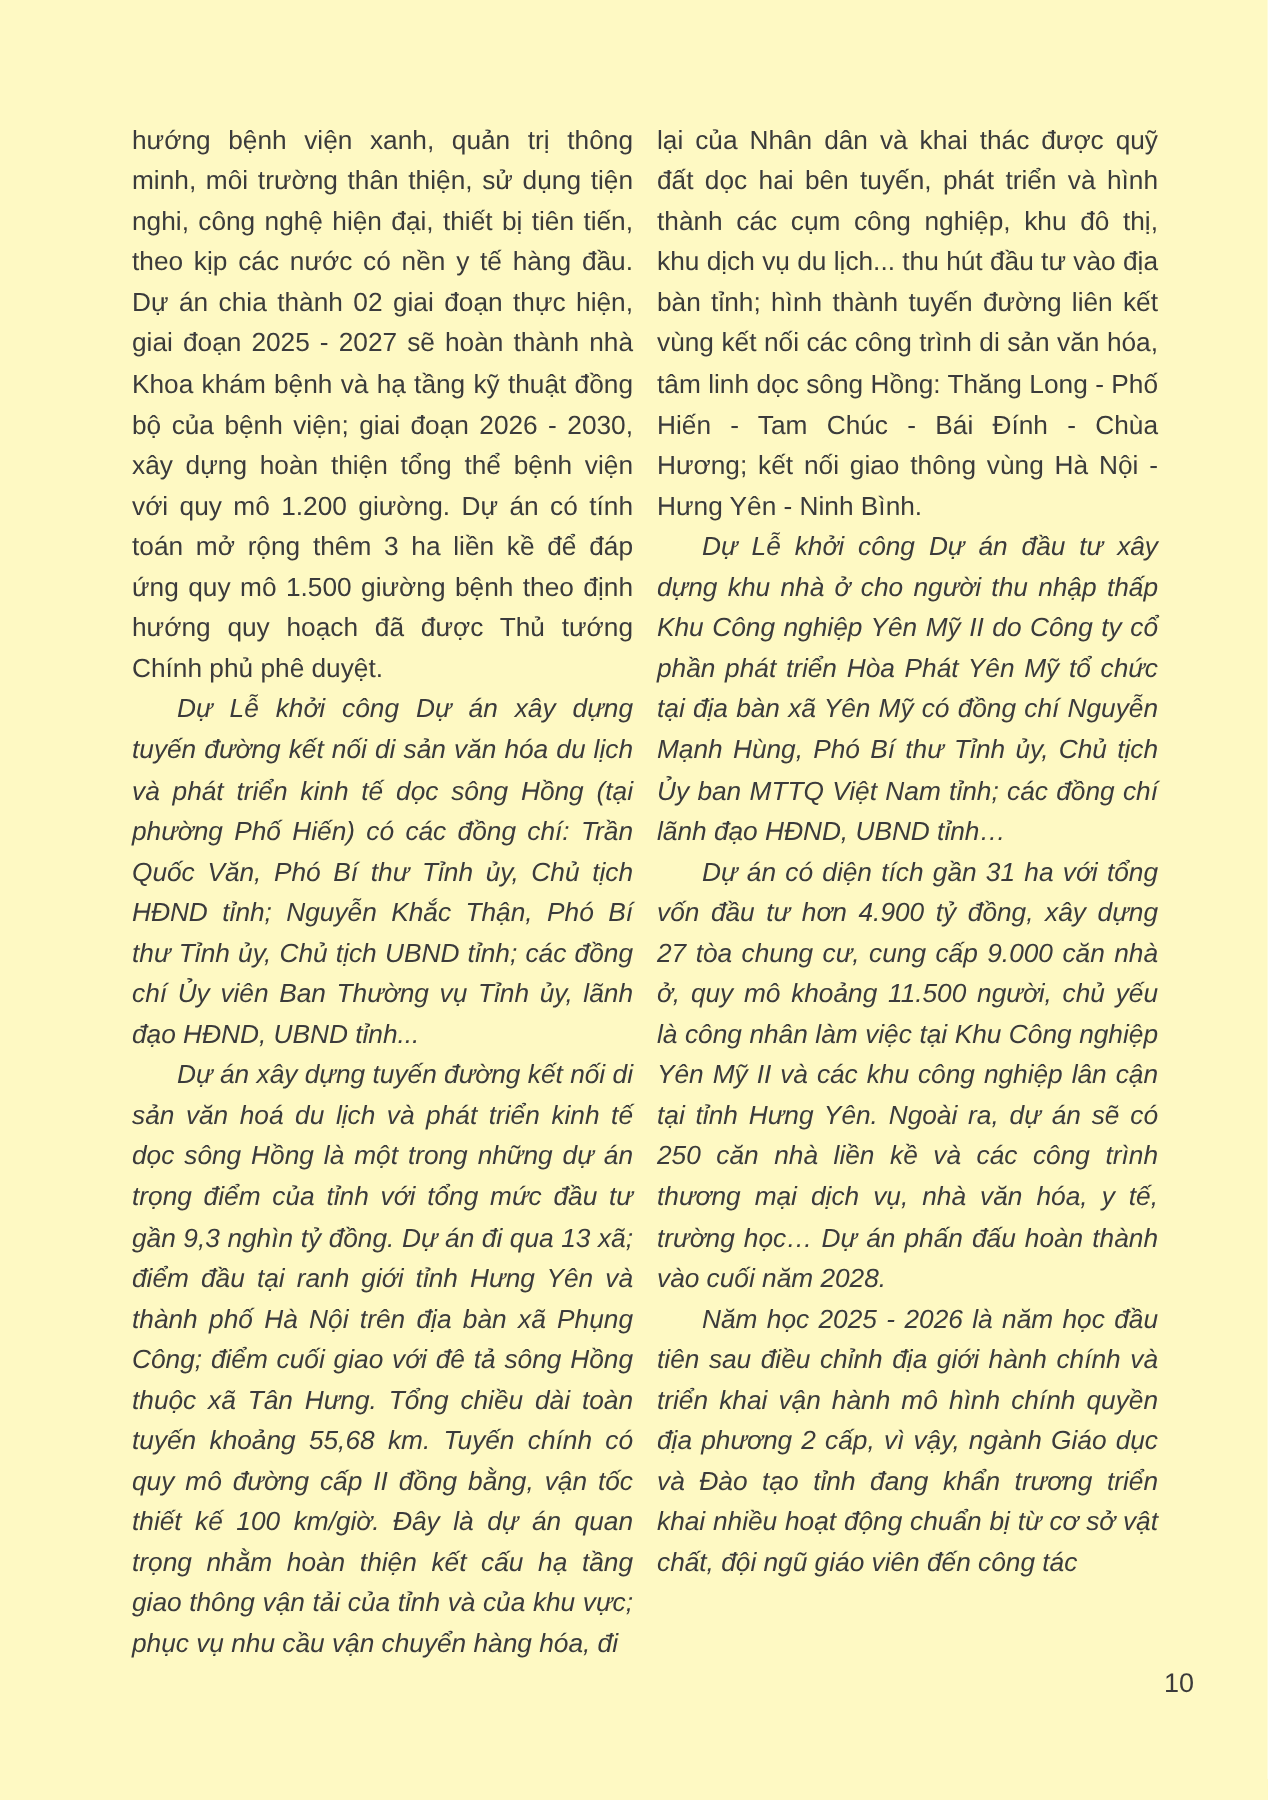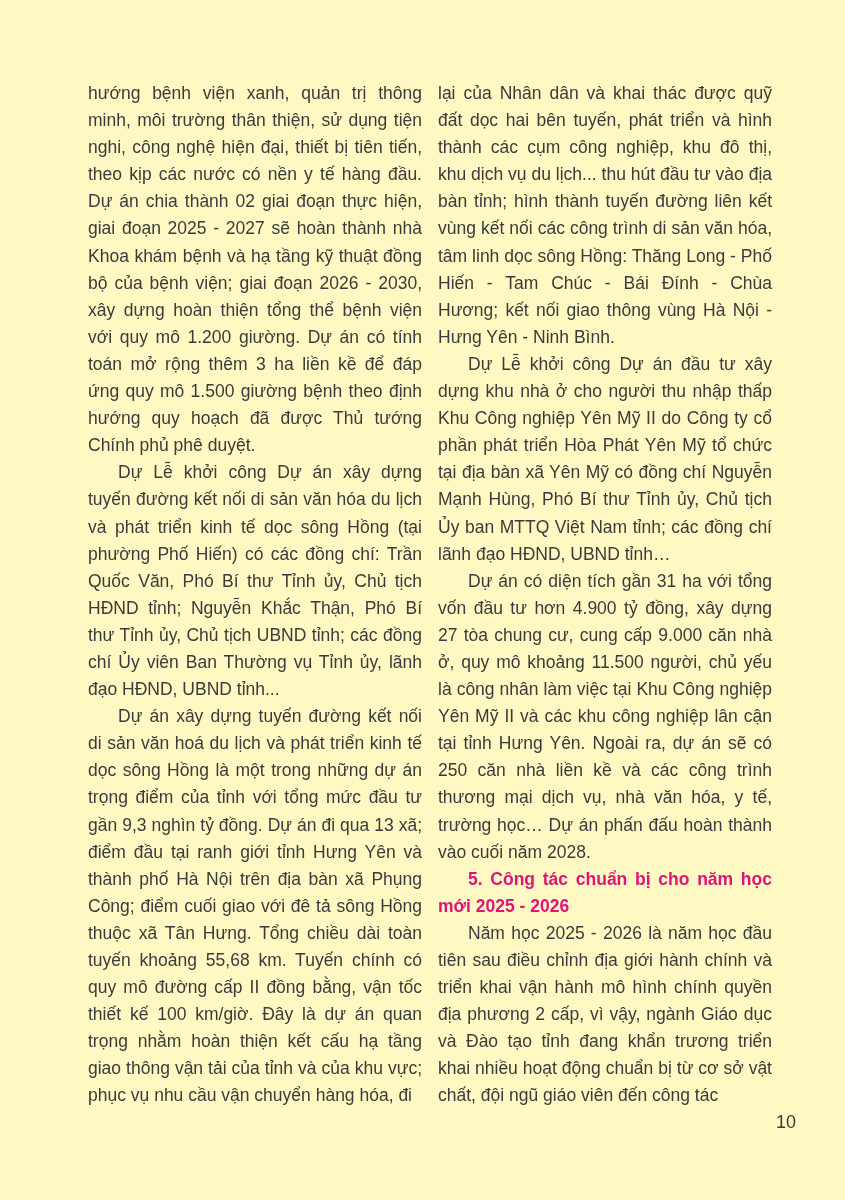--- a/index.html
+++ b/index.html
@@ -31,20 +31,21 @@
     font-size: 17.5px;
     line-height: 27.1px;
     color: #3b3b3b;
   }
   .col p {
     margin: 0;
     padding: 0;
   }
   .col p.indent {
     text-indent: 30px;
+    font-style: italic;
   }
   .col p.heading {
     font-weight: bold;
   }
   .page-number {
     position: absolute;
     top: 1110px;
     right: 85px;
     font-size: 18px;
     line-height: 24px;
@@ -58,18 +59,17 @@
   <div class="columns">
     <div class="col" id="col-left">
         <p class="">hướng bệnh viện xanh, quản trị thông minh, môi trường thân thiện, sử dụng tiện nghi, công nghệ hiện đại, thiết bị tiên tiến, theo kịp các nước có nền y tế hàng đầu. Dự án chia thành 02 giai đoạn thực hiện, giai đoạn 2025 - 2027 sẽ hoàn thành nhà Khoa khám bệnh và hạ tầng kỹ thuật đồng bộ của bệnh viện; giai đoạn 2026 - 2030, xây dựng hoàn thiện tổng thể bệnh viện với quy mô 1.200 giường. Dự án có tính toán mở rộng thêm 3 ha liền kề để đáp ứng quy mô 1.500 giường bệnh theo định hướng quy hoạch đã được Thủ tướng Chính phủ phê duyệt.</p>
         <p class="indent">Dự Lễ khởi công Dự án xây dựng tuyến đường kết nối di sản văn hóa du lịch và phát triển kinh tế dọc sông Hồng (tại phường Phố Hiến) có các đồng chí: Trần Quốc Văn, Phó Bí thư Tỉnh ủy, Chủ tịch HĐND tỉnh; Nguyễn Khắc Thận, Phó Bí thư Tỉnh ủy, Chủ tịch UBND tỉnh; các đồng chí Ủy viên Ban Thường vụ Tỉnh ủy, lãnh đạo HĐND, UBND tỉnh...</p>
         <p class="indent">Dự án xây dựng tuyến đường kết nối di sản văn hoá du lịch và phát triển kinh tế dọc sông Hồng là một trong những dự án trọng điểm của tỉnh với tổng mức đầu tư gần 9,3 nghìn tỷ đồng. Dự án đi qua 13 xã; điểm đầu tại ranh giới tỉnh Hưng Yên và thành phố Hà Nội trên địa bàn xã Phụng Công; điểm cuối giao với đê tả sông Hồng thuộc xã Tân Hưng. Tổng chiều dài toàn tuyến khoảng 55,68 km. Tuyến chính có quy mô đường cấp II đồng bằng, vận tốc thiết kế 100 km/giờ. Đây là dự án quan trọng nhằm hoàn thiện kết cấu hạ tầng giao thông vận tải của tỉnh và của khu vực; phục vụ nhu cầu vận chuyển hàng hóa, đi</p>
       </div>
     <div class="col" id="col-right">
         <p class="">lại của Nhân dân và khai thác được quỹ đất dọc hai bên tuyến, phát triển và hình thành các cụm công nghiệp, khu đô thị, khu dịch vụ du lịch... thu hút đầu tư vào địa bàn tỉnh; hình thành tuyến đường liên kết vùng kết nối các công trình di sản văn hóa, tâm linh dọc sông Hồng: Thăng Long - Phố Hiến - Tam Chúc - Bái Đính - Chùa Hương; kết nối giao thông vùng Hà Nội - Hưng Yên - Ninh Bình.</p>
         <p class="indent">Dự Lễ khởi công Dự án đầu tư xây dựng khu nhà ở cho người thu nhập thấp Khu Công nghiệp Yên Mỹ II do Công ty cổ phần phát triển Hòa Phát Yên Mỹ tổ chức tại địa bàn xã Yên Mỹ có đồng chí Nguyễn Mạnh Hùng, Phó Bí thư Tỉnh ủy, Chủ tịch Ủy ban MTTQ Việt Nam tỉnh; các đồng chí lãnh đạo HĐND, UBND tỉnh…</p>
         <p class="indent">Dự án có diện tích gần 31 ha với tổng vốn đầu tư hơn 4.900 tỷ đồng, xây dựng 27 tòa chung cư, cung cấp 9.000 căn nhà ở, quy mô khoảng 11.500 người, chủ yếu là công nhân làm việc tại Khu Công nghiệp Yên Mỹ II và các khu công nghiệp lân cận tại tỉnh Hưng Yên. Ngoài ra, dự án sẽ có 250 căn nhà liền kề và các công trình thương mại dịch vụ, nhà văn hóa, y tế, trường học… Dự án phấn đấu hoàn thành vào cuối năm 2028.</p>
-        <p class="heading indent" style="color: rgb(222, 20, 120);">5. Công tác chuẩn bị cho năm học mới 2025 - 2026</p>
         <p class="indent">Năm học 2025 - 2026 là năm học đầu tiên sau điều chỉnh địa giới hành chính và triển khai vận hành mô hình chính quyền địa phương 2 cấp, vì vậy, ngành Giáo dục và Đào tạo tỉnh đang khẩn trương triển khai nhiều hoạt động chuẩn bị từ cơ sở vật chất, đội ngũ giáo viên đến công tác</p>
       </div>
   </div>
   <div class="page-number">10</div>
 </div>
 
 </body></html>

